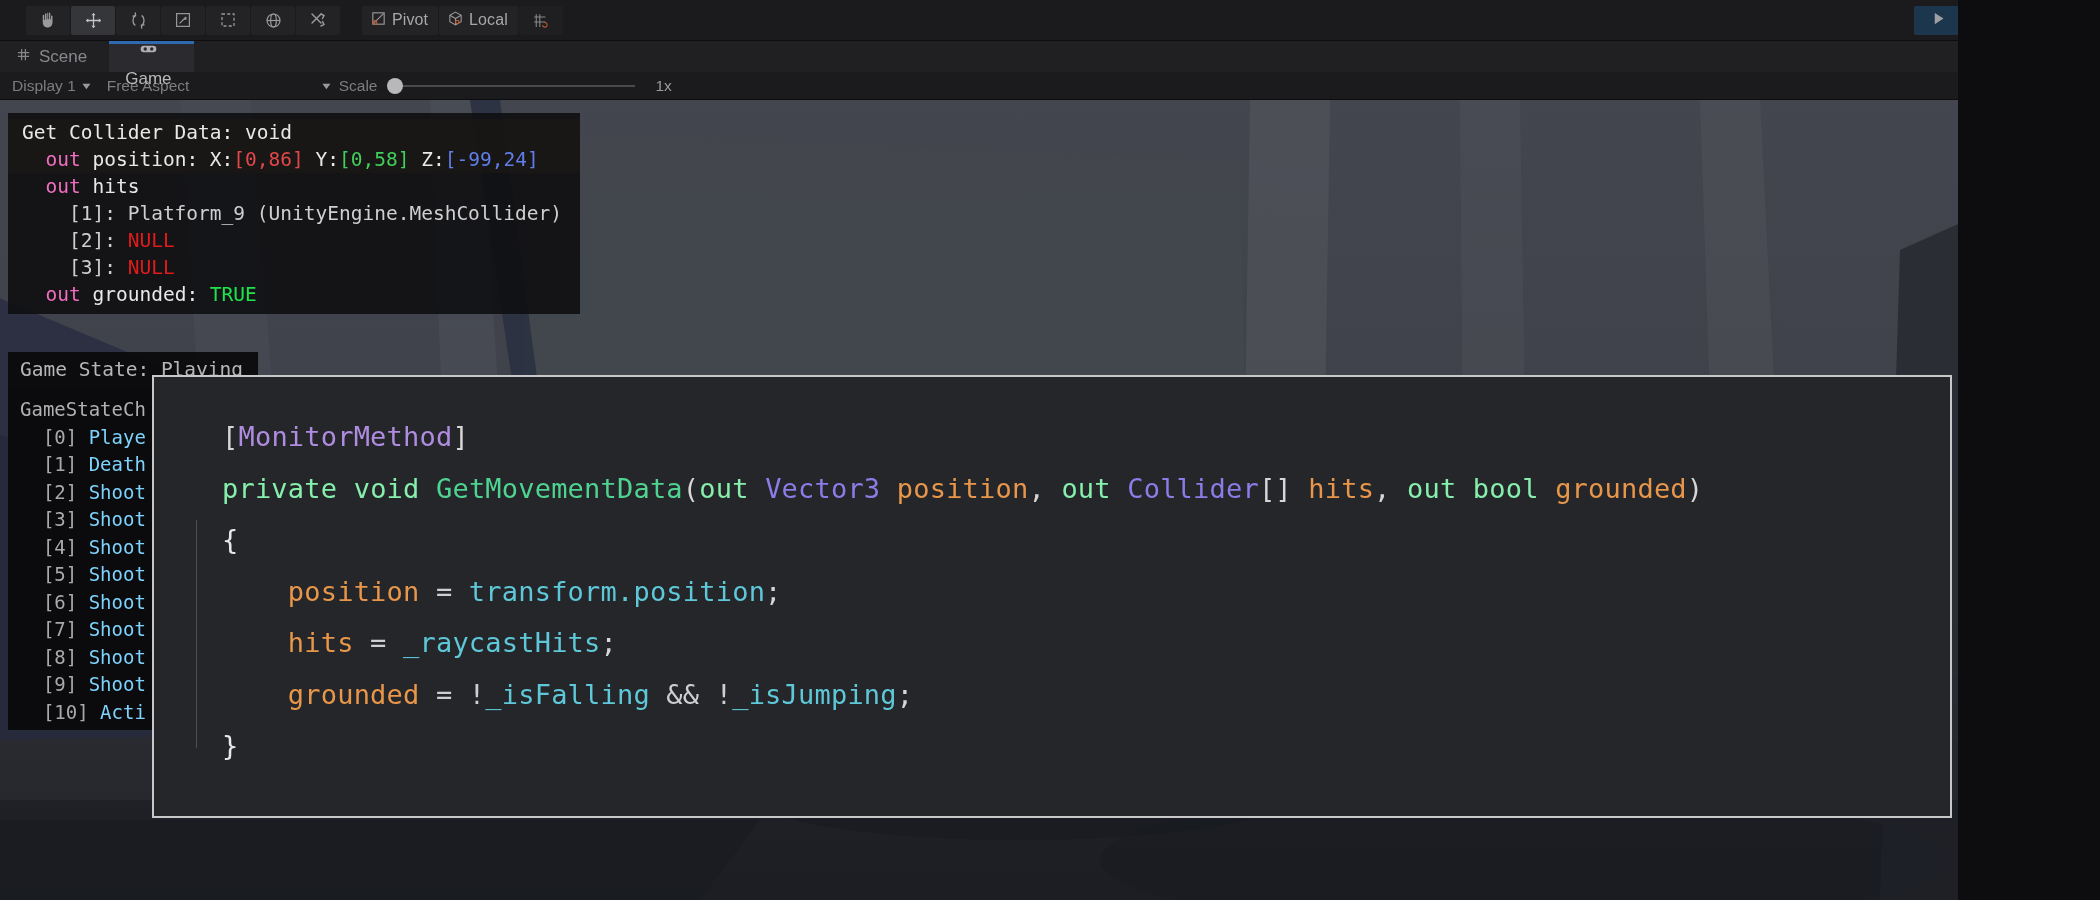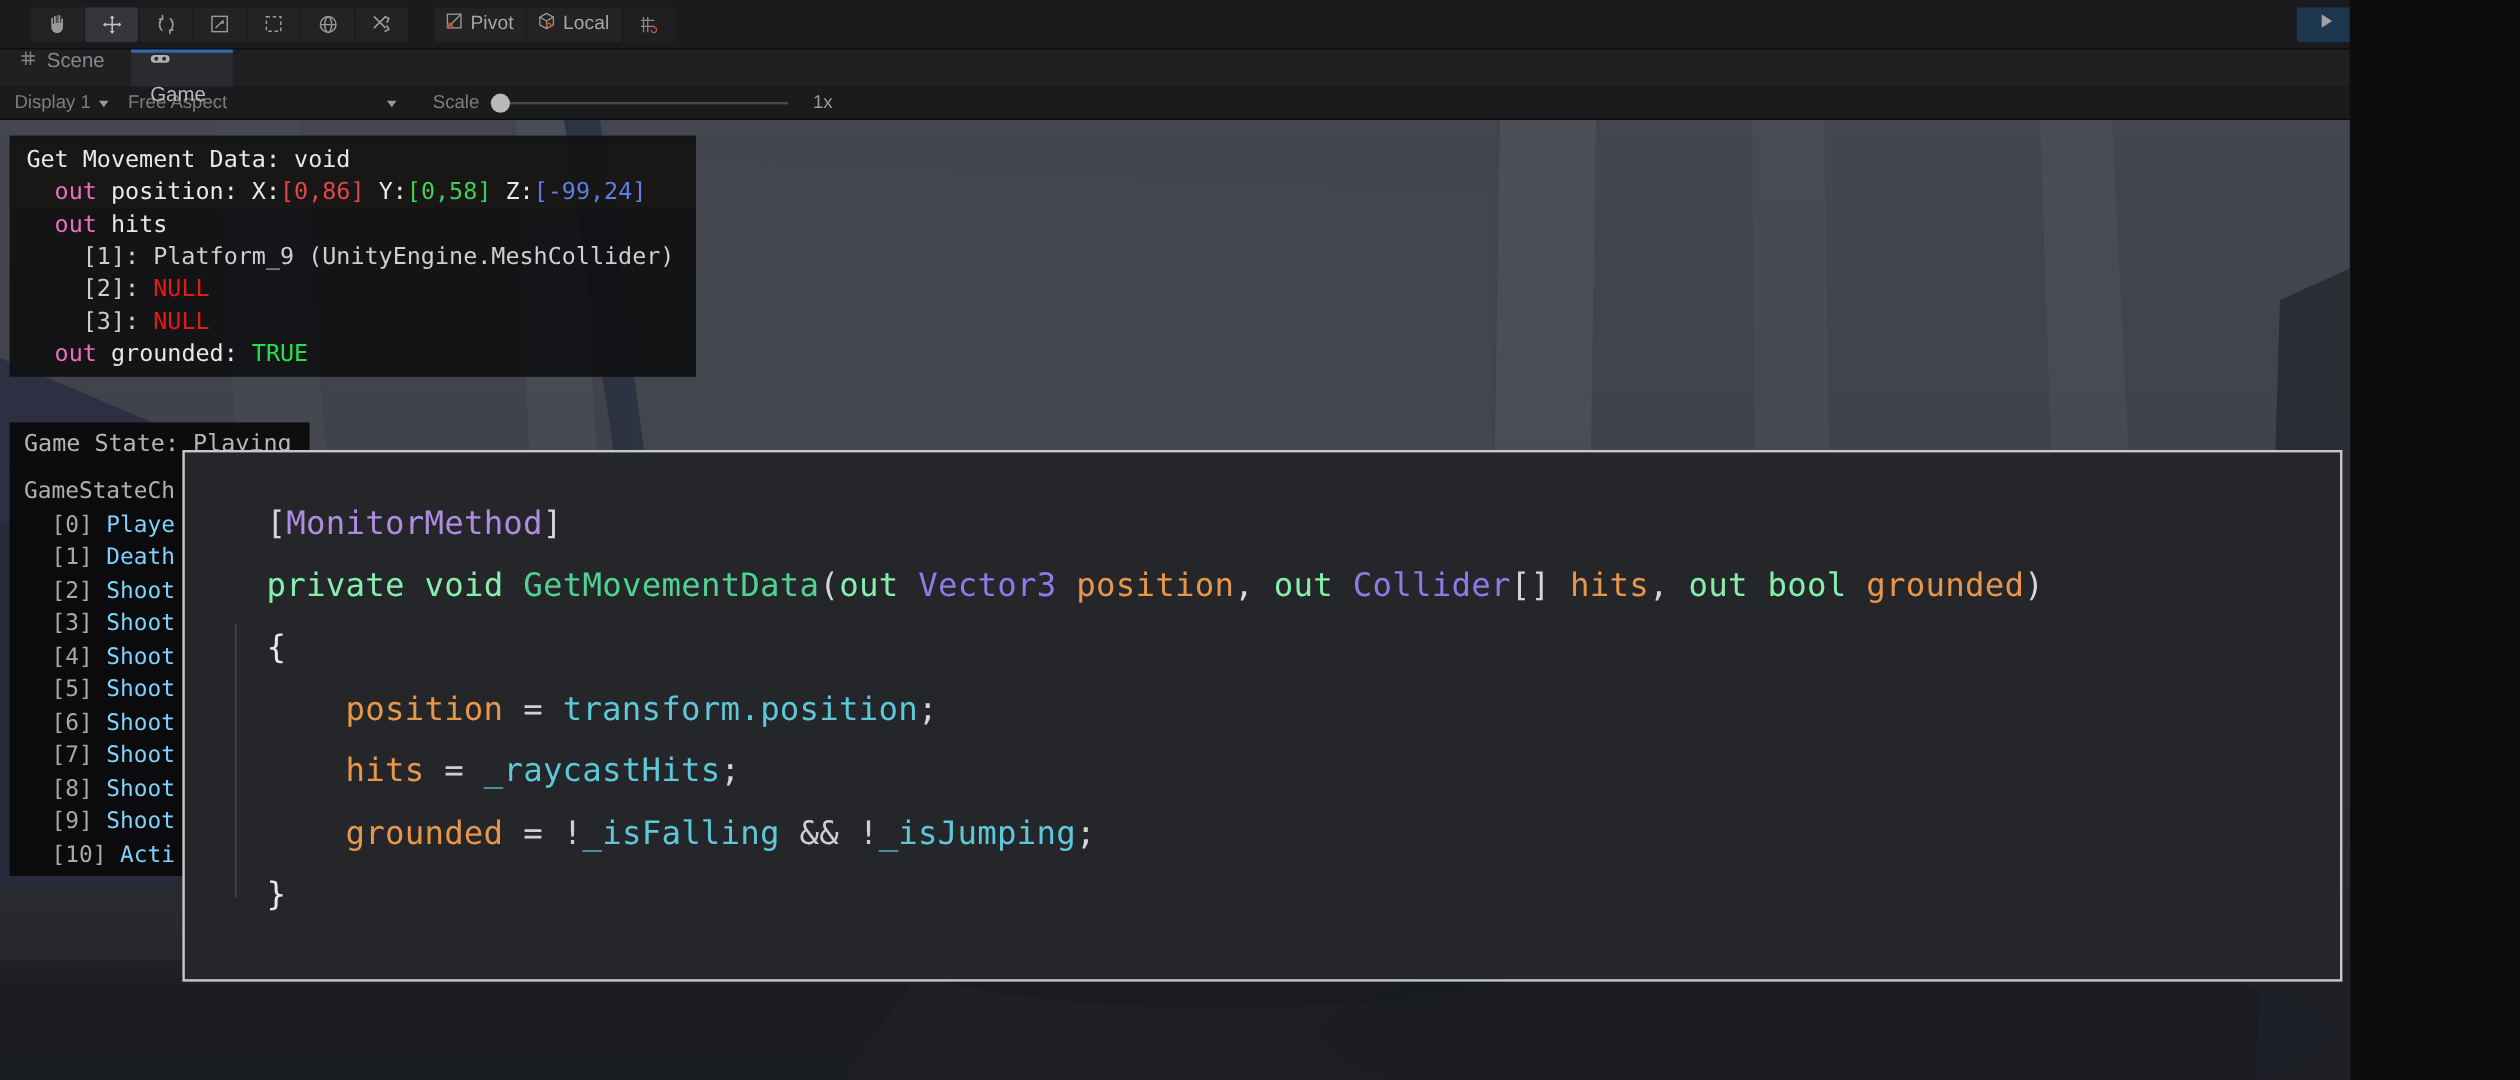--- a/index.html
+++ b/index.html
@@ -42,41 +42,41 @@
   }
   .pb-btn.playing { background:#1c364e; }
 
   
   .tabsrow {
     position:absolute; top:41px; left:0; width:2100px; height:31px;
     background:#202023; z-index:39; display:flex; align-items:flex-end;
   }
   .tab {
     height:31px; padding:0 22px 0 16px;
-    display:flex; gap:8px;
+    display:flex; align-items:center; gap:8px;
     color:#88888c; font-size:17px;
     background:transparent;
   }
   .tab.selected {
     background:#2b2b2f; color:#b9b9bd;
     box-shadow: inset 0 3px 0 0 #2e6ab0;
     flex-direction: column;
   }
 
   
   .disprow {
     position:absolute; top:72px; left:0; width:2100px; height:28px;
     background:#1b1b1d; z-index:38;
     display:flex; align-items:center; color:#7d7d80; font-size:15.5px;
     border-bottom:1px solid #0d0d0f;
   }
   .dd { display:flex; align-items:center; height:22px; padding:0 8px; gap:6px; }
   .dd .caret { font-size:9px; color:#9a9a9d; transform:scaleX(1.5); }
   .dd.wide { width:240px; justify-content:space-between; }
-  .scale-wrap { display:flex; align-items:center; gap:10px; margin-left:22px; }
+  .scale-wrap { display:flex; align-items:center; gap:10px; }
   .slider-track { position:relative; width:248px; height:2px; background:#4a4a4d; }
   .slider-knob {
     position:absolute; left:0; top:-7px; width:16px; height:16px;
     border-radius:50%; background:#b8b8bb;
   }
   .scale-val { color:#9a9a9d; font-size:15.5px; margin-left:10px; }
 
   
   .viewport { position:absolute; top:100px; left:0; width:2100px; height:800px; overflow:hidden; background:#15161a; }
   .viewport svg { display:block; }
@@ -362,21 +362,21 @@
     <div class="scale-wrap">
       <span>Scale</span>
       <div class="slider-track">
         <div class="slider-knob"></div>
       </div>
       <span class="scale-val">1x</span>
     </div>
   </div>
 
   <div class="panel-method mono" id="panel-method">
-      <div class="ln hdr"><span class="k-plain">Get Movement Data: void</span></div>
+      <div class="ln hdr"><span class="k-plain">Get Collider Data: void</span></div>
       <div class="ln hdr"><span class="k-plain">  </span><span class="k-out">out</span><span class="k-plain"> position: X:</span><span class="k-red">[0,86]</span><span class="k-plain"> Y:</span><span class="k-green">[0,58]</span><span class="k-plain"> Z:</span><span class="k-blue">[-99,24]</span></div>
       <div class="ln"><span class="k-plain">  </span><span class="k-out">out</span><span class="k-plain"> hits</span></div>
       <div class="ln"><span class="k-dim">    [1]: Platform_9 (UnityEngine.MeshCollider)</span></div>
       <div class="ln"><span class="k-dim">    [2]: </span><span class="k-null">NULL</span></div>
       <div class="ln"><span class="k-dim">    [3]: </span><span class="k-null">NULL</span></div>
       <div class="ln"><span class="k-plain">  </span><span class="k-out">out</span><span class="k-plain"> grounded: </span><span class="k-true">TRUE</span></div>
     </div>
 
   <div class="panel-state mono">
     <div class="ln">Game State: Playing</div>

